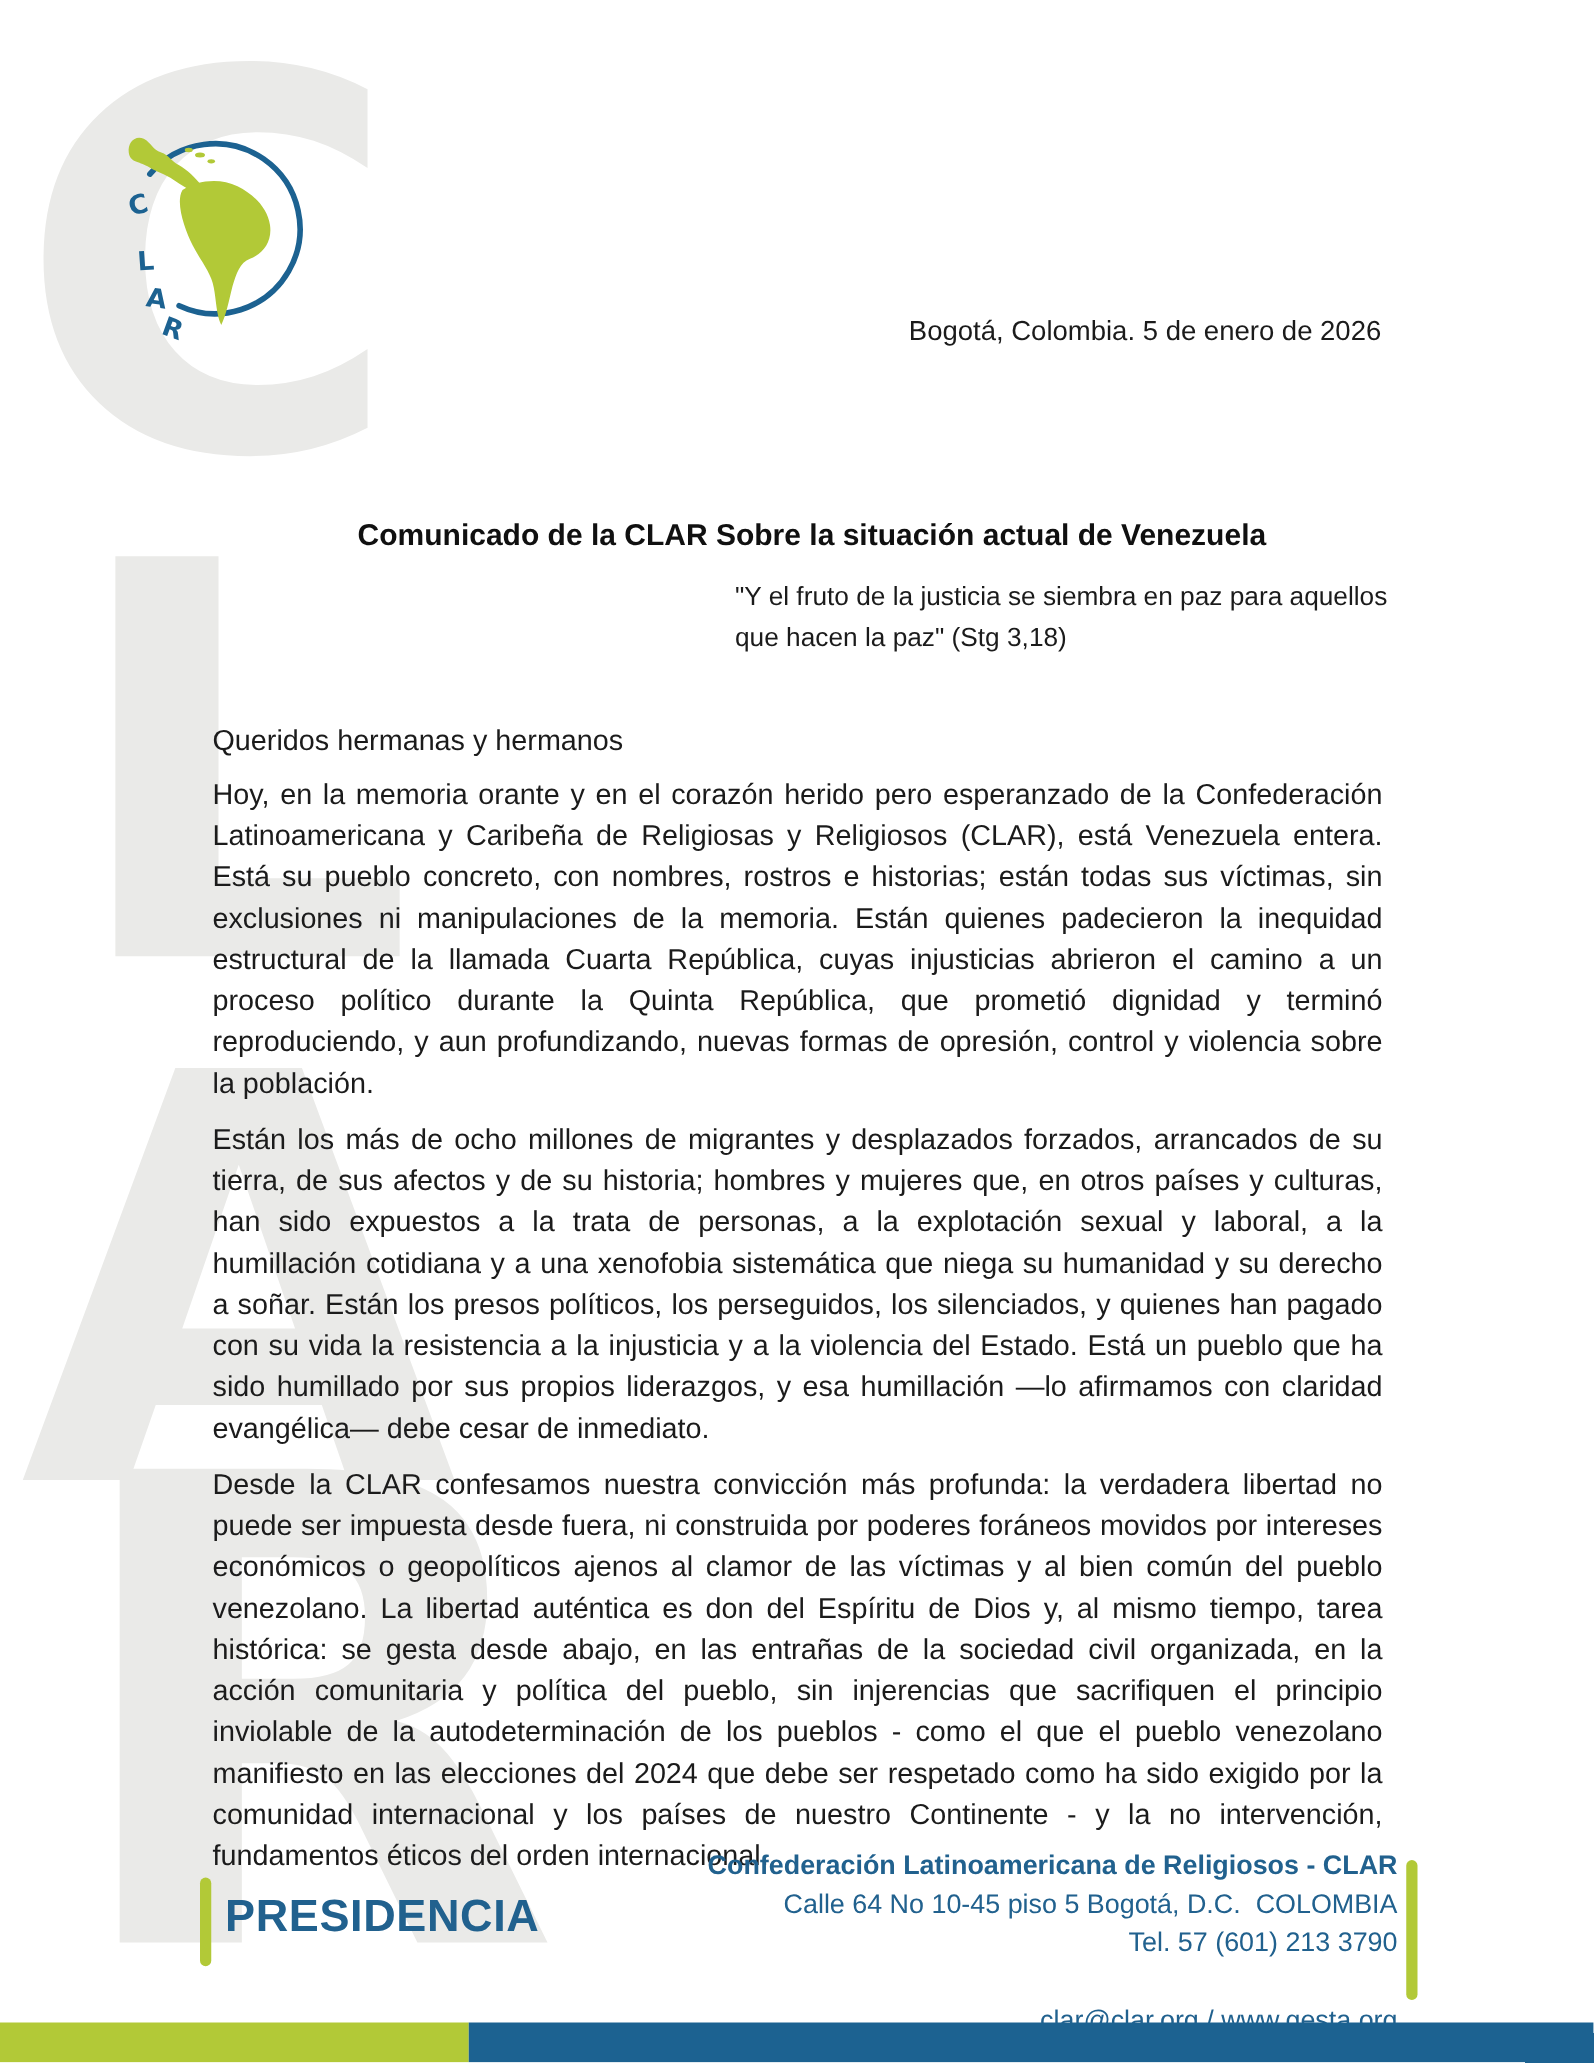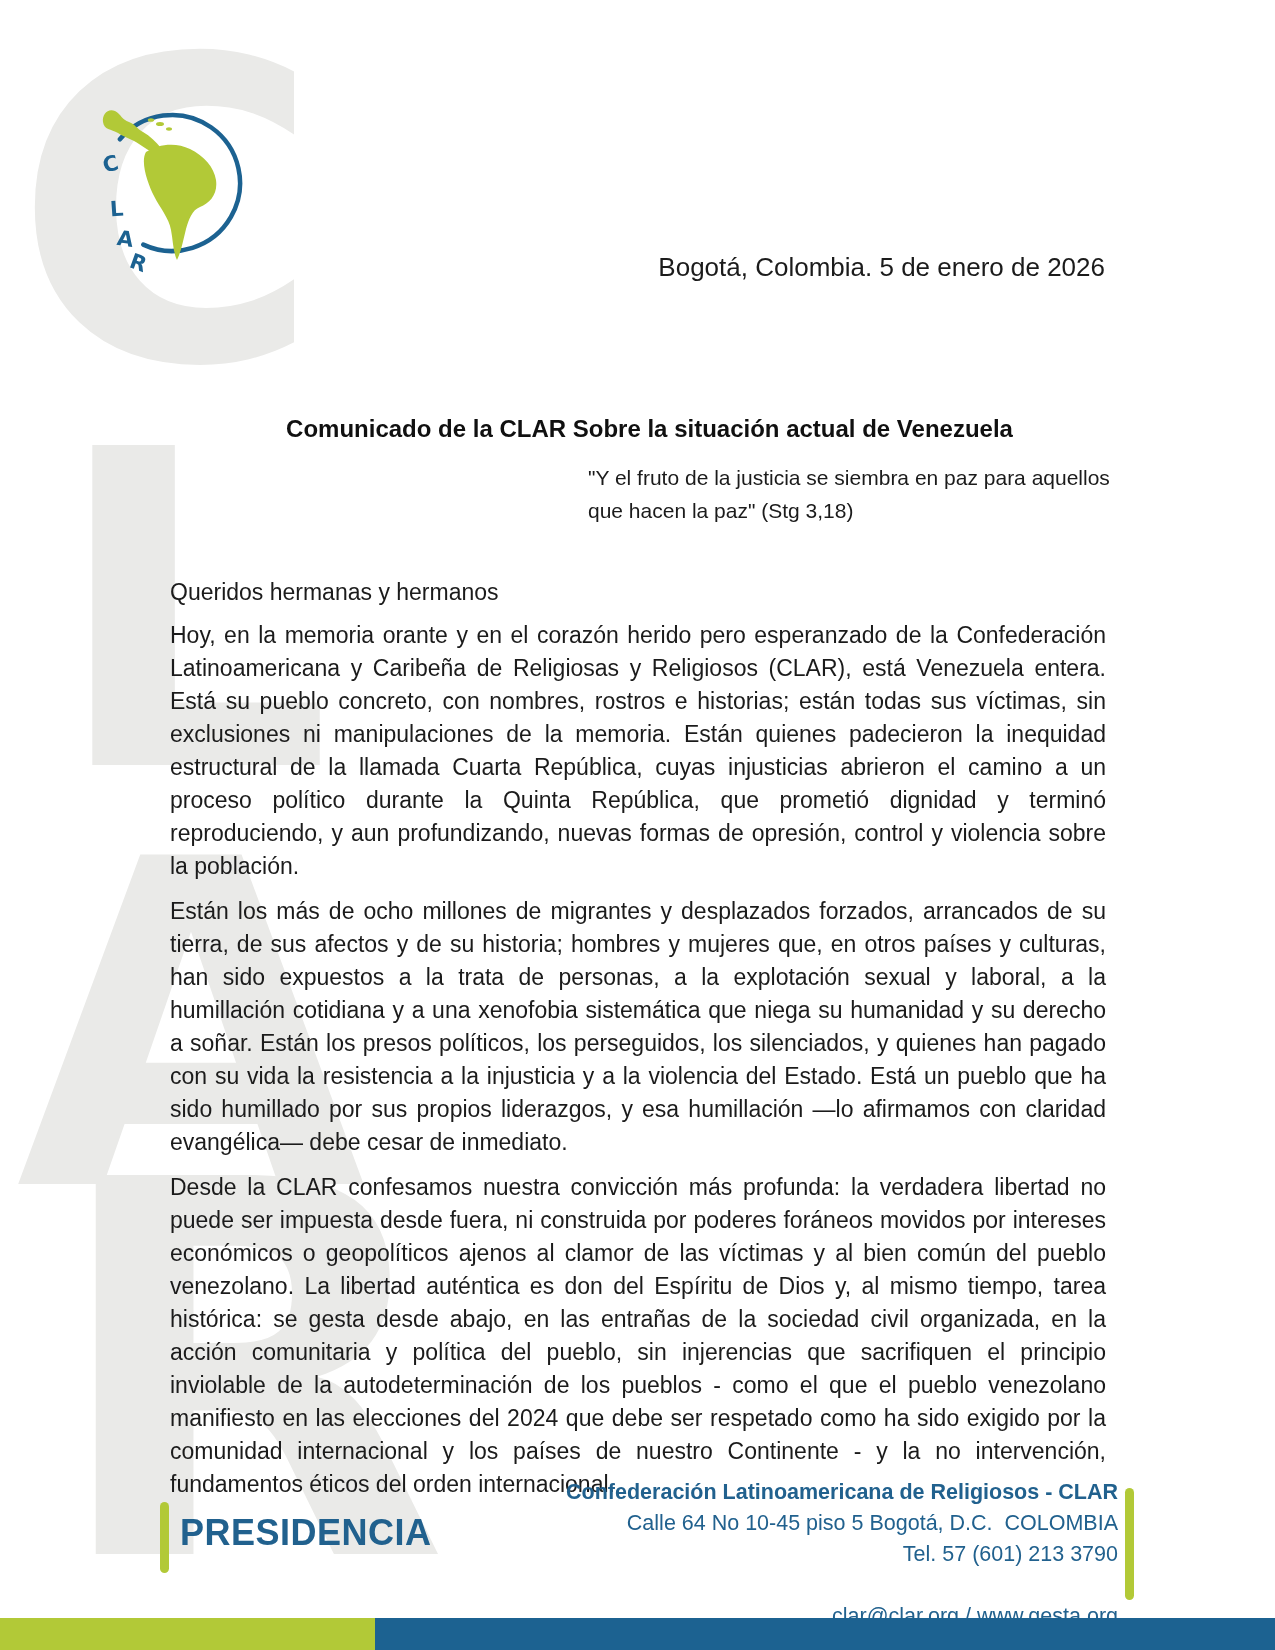--- a/index.html
+++ b/index.html
@@ -21,21 +21,21 @@
   .logo svg{position:absolute;left:0;top:0;}
   .logo-letter{
     position:absolute;font-family:"DejaVu Sans",sans-serif;font-weight:bold;
     color:var(--blue,#1c6291);font-size:21px;line-height:1;
   }
   .lc{left:15px;top:72px;transform:rotate(-14deg);}
   .ll{left:22px;top:117px;transform:rotate(-4deg);}
   .la{left:29px;top:147px;transform:rotate(8deg);}
   .lr{left:42px;top:171px;transform:rotate(20deg);}
   
-  .date-line{position:absolute;top:252px;right:170px;font-size:26px;z-index:1;margin-left:24px;}
+  .date-line{position:absolute;top:252px;right:170px;font-size:22px;z-index:1;margin-left:24px;}
   .title{
     position:absolute;top:402px;left:0;width:100%;margin:12px;text-align:center;
     font-size:24px;font-weight:bold;color:#101010;z-index:1;line-height:30px;
   }
   .quote{position:absolute;left:588px;top:461px;width:522px;font-size:21px;line-height:33px;z-index:1;}
   
   .body-col{
     position:absolute;left:170px;top:576px;width:936px;z-index:1;
     font-size:23px;line-height:33px;
   }

